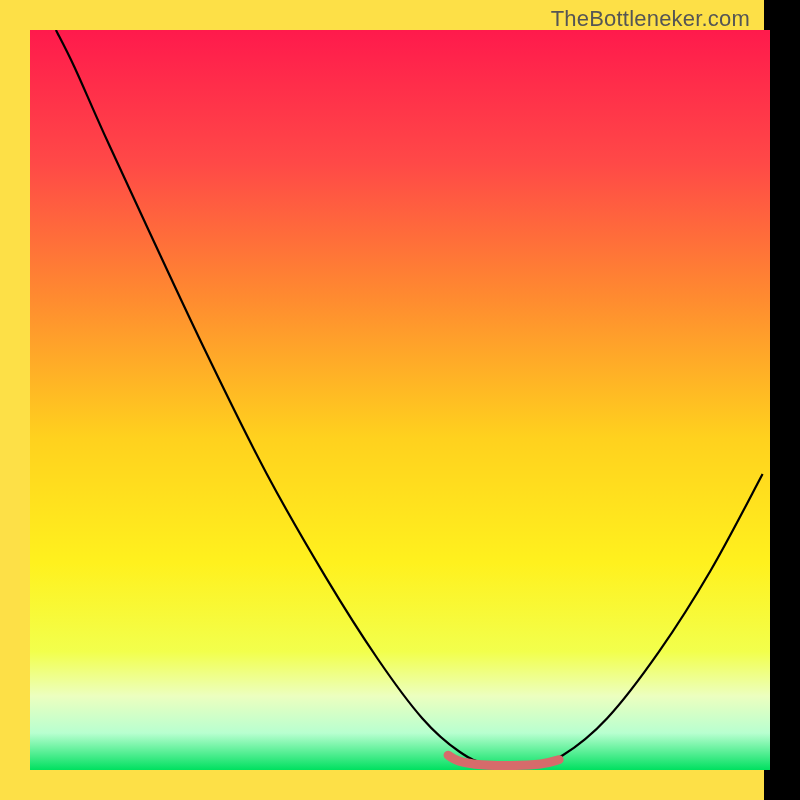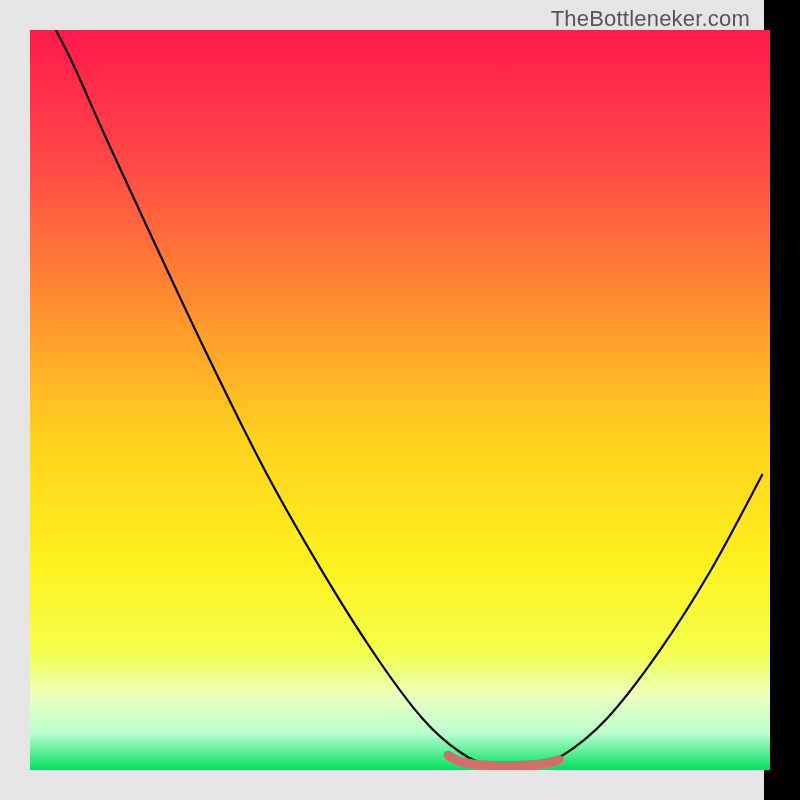--- a/index.html
+++ b/index.html
@@ -1,20 +1,20 @@
 <!DOCTYPE html>
 <html><head>
 <meta charset="utf-8">
 <style>
   * { margin: 0; padding: 0; box-sizing: border-box; }
   html, body { width: 800px; height: 800px; overflow: hidden; background: #000; }
   .container {
     width: 764px;
     height: 800px;
-    background: #e5e5e5;
+    background: #fde047;
     position: relative;
   }
   .watermark {
     position: absolute;
     top: 6px;
     right: 14px;
     color: #555;
     font-family: Arial, Helvetica, sans-serif;
     font-size: 22px;
     font-weight: 500;

